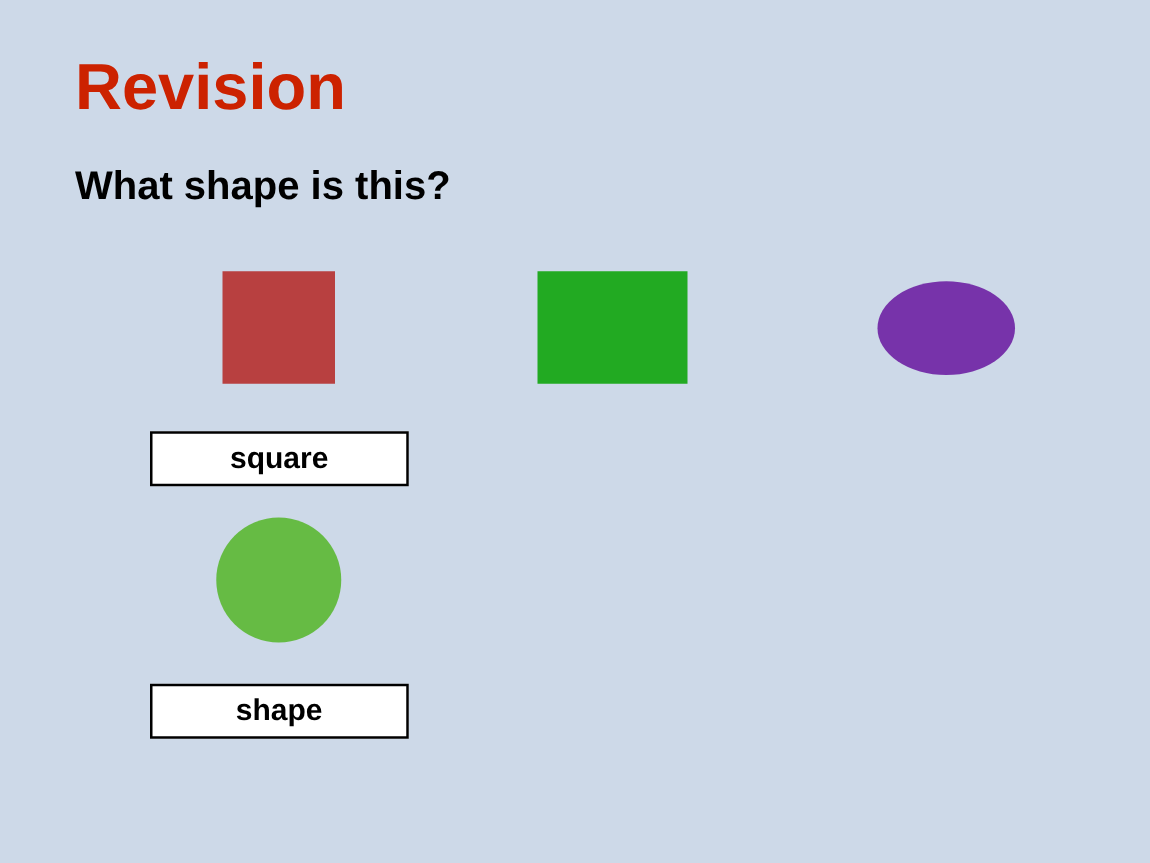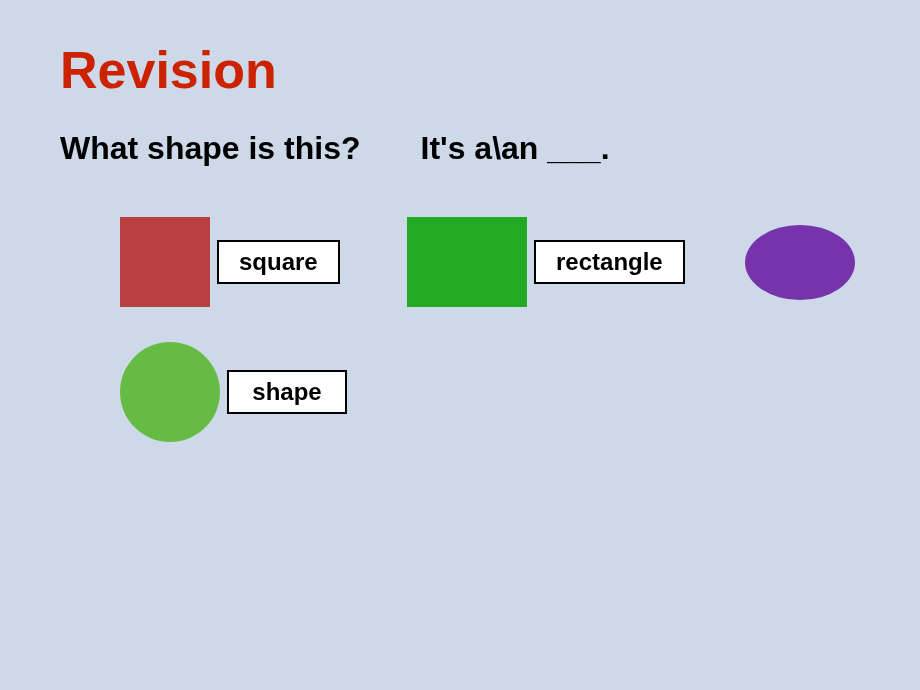--- a/index.html
+++ b/index.html
@@ -43,23 +43,22 @@
     .shapes-grid {
       display: grid;
       grid-template-columns: 1fr 1fr 1fr;
       grid-template-rows: auto auto;
       gap: 20px 60px;
       margin-left: 60px;
     }
 
     .shape-cell {
       display: flex;
-      flex-direction: row;
-      align-items: center;
-      gap: 7px;
+      flex-direction: column;
+      gap: 28px;
     }
 
     .shape-figure {
       display: flex;
       align-items: center;
       justify-content: center;
       height: 110px;
     }
 
     .shape-label {
@@ -120,39 +119,37 @@
   </style>
 </head>
 <body>
 
 <div class="page-container">
 
   <div class="revision-title">Revision</div>
 
   <div class="question-row">
     <span class="question-text">What shape is this?</span>
-    <span class="question-text">It's a\an ___.</span>
   </div>
 
   <div class="shapes-grid">
 
     <div class="shape-cell">
       <div class="shape-figure">
         <div class="square-shape"></div>
       </div>
       <div class="shape-label">square</div>
     </div>
 
 
 
     <div class="shape-cell">
       <div class="shape-figure">
         <div class="rectangle-shape"></div>
       </div>
-      <div class="shape-label">rectangle</div>
     </div>
 
     <div class="shape-cell">
       <div class="shape-figure">
         <div class="oval-shape"></div>
       </div>
     </div>
 
     <div class="shape-cell">
       <div class="shape-figure">

